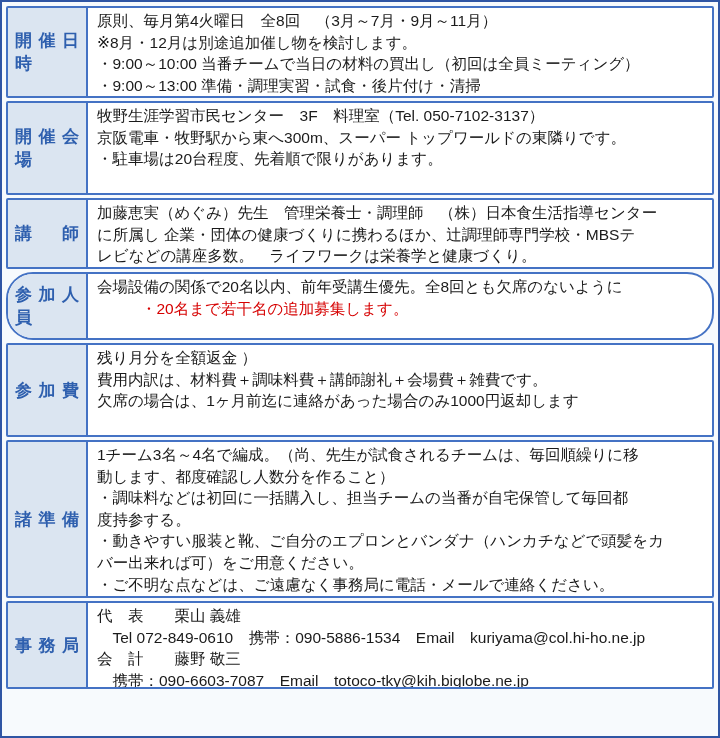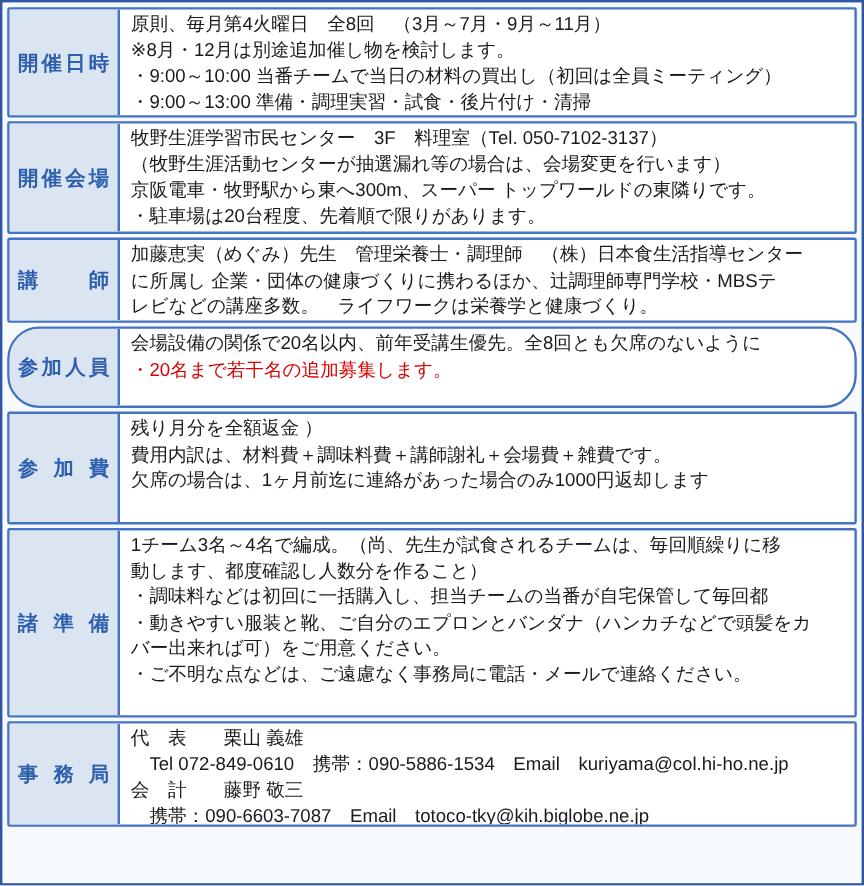--- a/index.html
+++ b/index.html
@@ -25,21 +25,21 @@
   }
   .row{
     flex:none;
     display:flex;
     background:#ffffff;
     border:2px solid var(--row-border);
     border-radius:2px;
     overflow:hidden;
   }
   .label-cell{
-    flex:none;width:92px;
+    flex:none;width:80px;
     background:var(--label-bg);
     border-right:2px solid var(--row-border);
     display:flex;align-items:center;
     padding:0 7px;
   }
   .label-cell .label-text{
     display:inline-block;width:100%;
     text-align:justify;text-align-last:justify;
     font-size:17px;font-weight:bold;
     color:var(--label-text);
@@ -49,21 +49,21 @@
     padding:2px 4px 2px 9px;
     display:flex;flex-direction:column;justify-content:flex-start;
     overflow:hidden;
   }
   .line{
     font-size:15.5px;
     line-height:21.6px;
     color:var(--body-text);
     white-space:nowrap;
   }
-  .line.red{color:var(--red-text);}
+  .line.red{color:var(--red-text);margin-left:44px;}
 </style>
 </head>
 <body>
 
 <div class="page">
     <div class="row" style="height: 92px;">
       <div class="label-cell">
         <span class="label-text">開催日時</span>
       </div>
       <div class="content-cell">
@@ -72,21 +72,20 @@
         <div class="line">・9:00～10:00 当番チームで当日の材料の買出し（初回は全員ミーティング）</div>
         <div class="line">・9:00～13:00 準備・調理実習・試食・後片付け・清掃</div>
       </div>
     </div>
     <div class="row" style="height: 94px;">
       <div class="label-cell">
         <span class="label-text">開催会場</span>
       </div>
       <div class="content-cell">
         <div class="line">牧野生涯学習市民センター　3F　料理室（Tel. 050-7102-3137）</div>
-        <div class="line">（牧野生涯活動センターが抽選漏れ等の場合は、会場変更を行います）</div>
         <div class="line">京阪電車・牧野駅から東へ300m、スーパー トップワールドの東隣りです。</div>
         <div class="line">・駐車場は20台程度、先着順で限りがあります。</div>
       </div>
     </div>
     <div class="row" style="height: 71px;">
       <div class="label-cell">
         <span class="label-text">講師</span>
       </div>
       <div class="content-cell">
         <div class="line">加藤恵実（めぐみ）先生　管理栄養士・調理師　（株）日本食生活指導センター</div>
@@ -114,20 +113,21 @@
       </div>
     </div>
     <div class="row" style="height: 158px;">
       <div class="label-cell">
         <span class="label-text">諸準備</span>
       </div>
       <div class="content-cell">
         <div class="line">1チーム3名～4名で編成。（尚、先生が試食されるチームは、毎回順繰りに移</div>
         <div class="line">動します、都度確認し人数分を作ること）</div>
         <div class="line">・調味料などは初回に一括購入し、担当チームの当番が自宅保管して毎回都</div>
+        <div class="line">度持参する。</div>
         <div class="line">・動きやすい服装と靴、ご自分のエプロンとバンダナ（ハンカチなどで頭髪をカ</div>
         <div class="line">バー出来れば可）をご用意ください。</div>
         <div class="line">・ご不明な点などは、ご遠慮なく事務局に電話・メールで連絡ください。</div>
       </div>
     </div>
     <div class="row" style="height: 88px;">
       <div class="label-cell">
         <span class="label-text">事務局</span>
       </div>
       <div class="content-cell">

